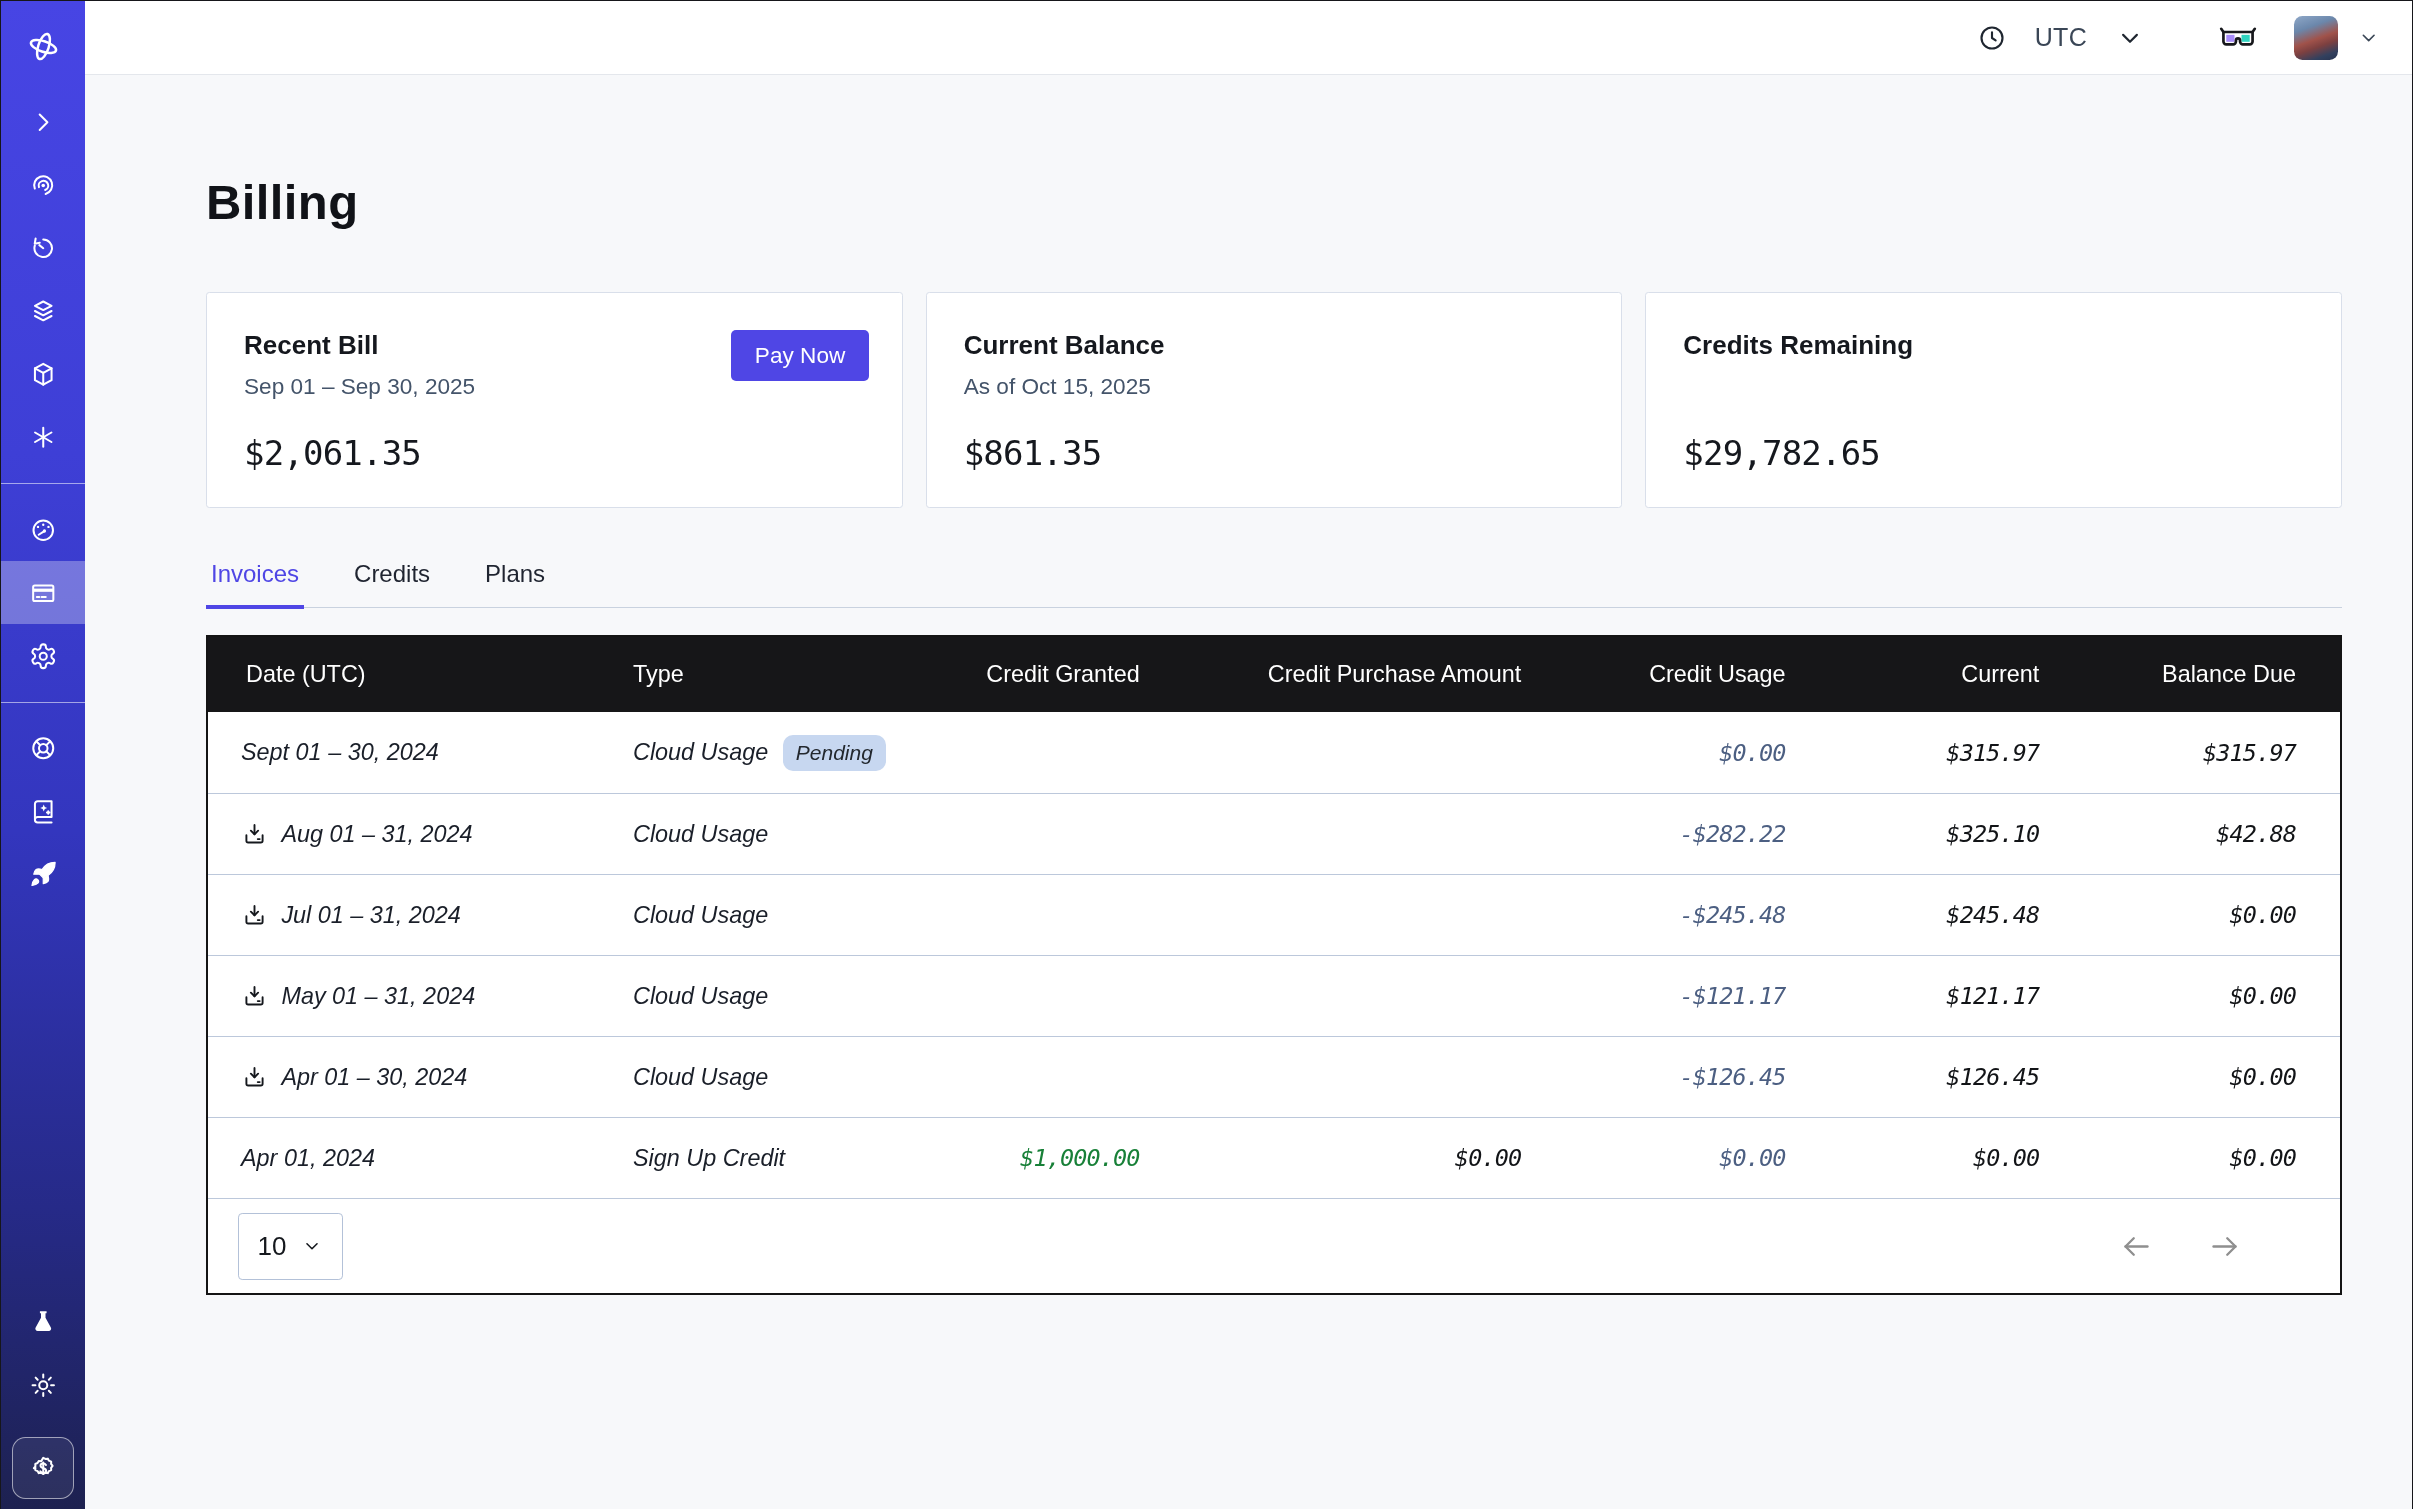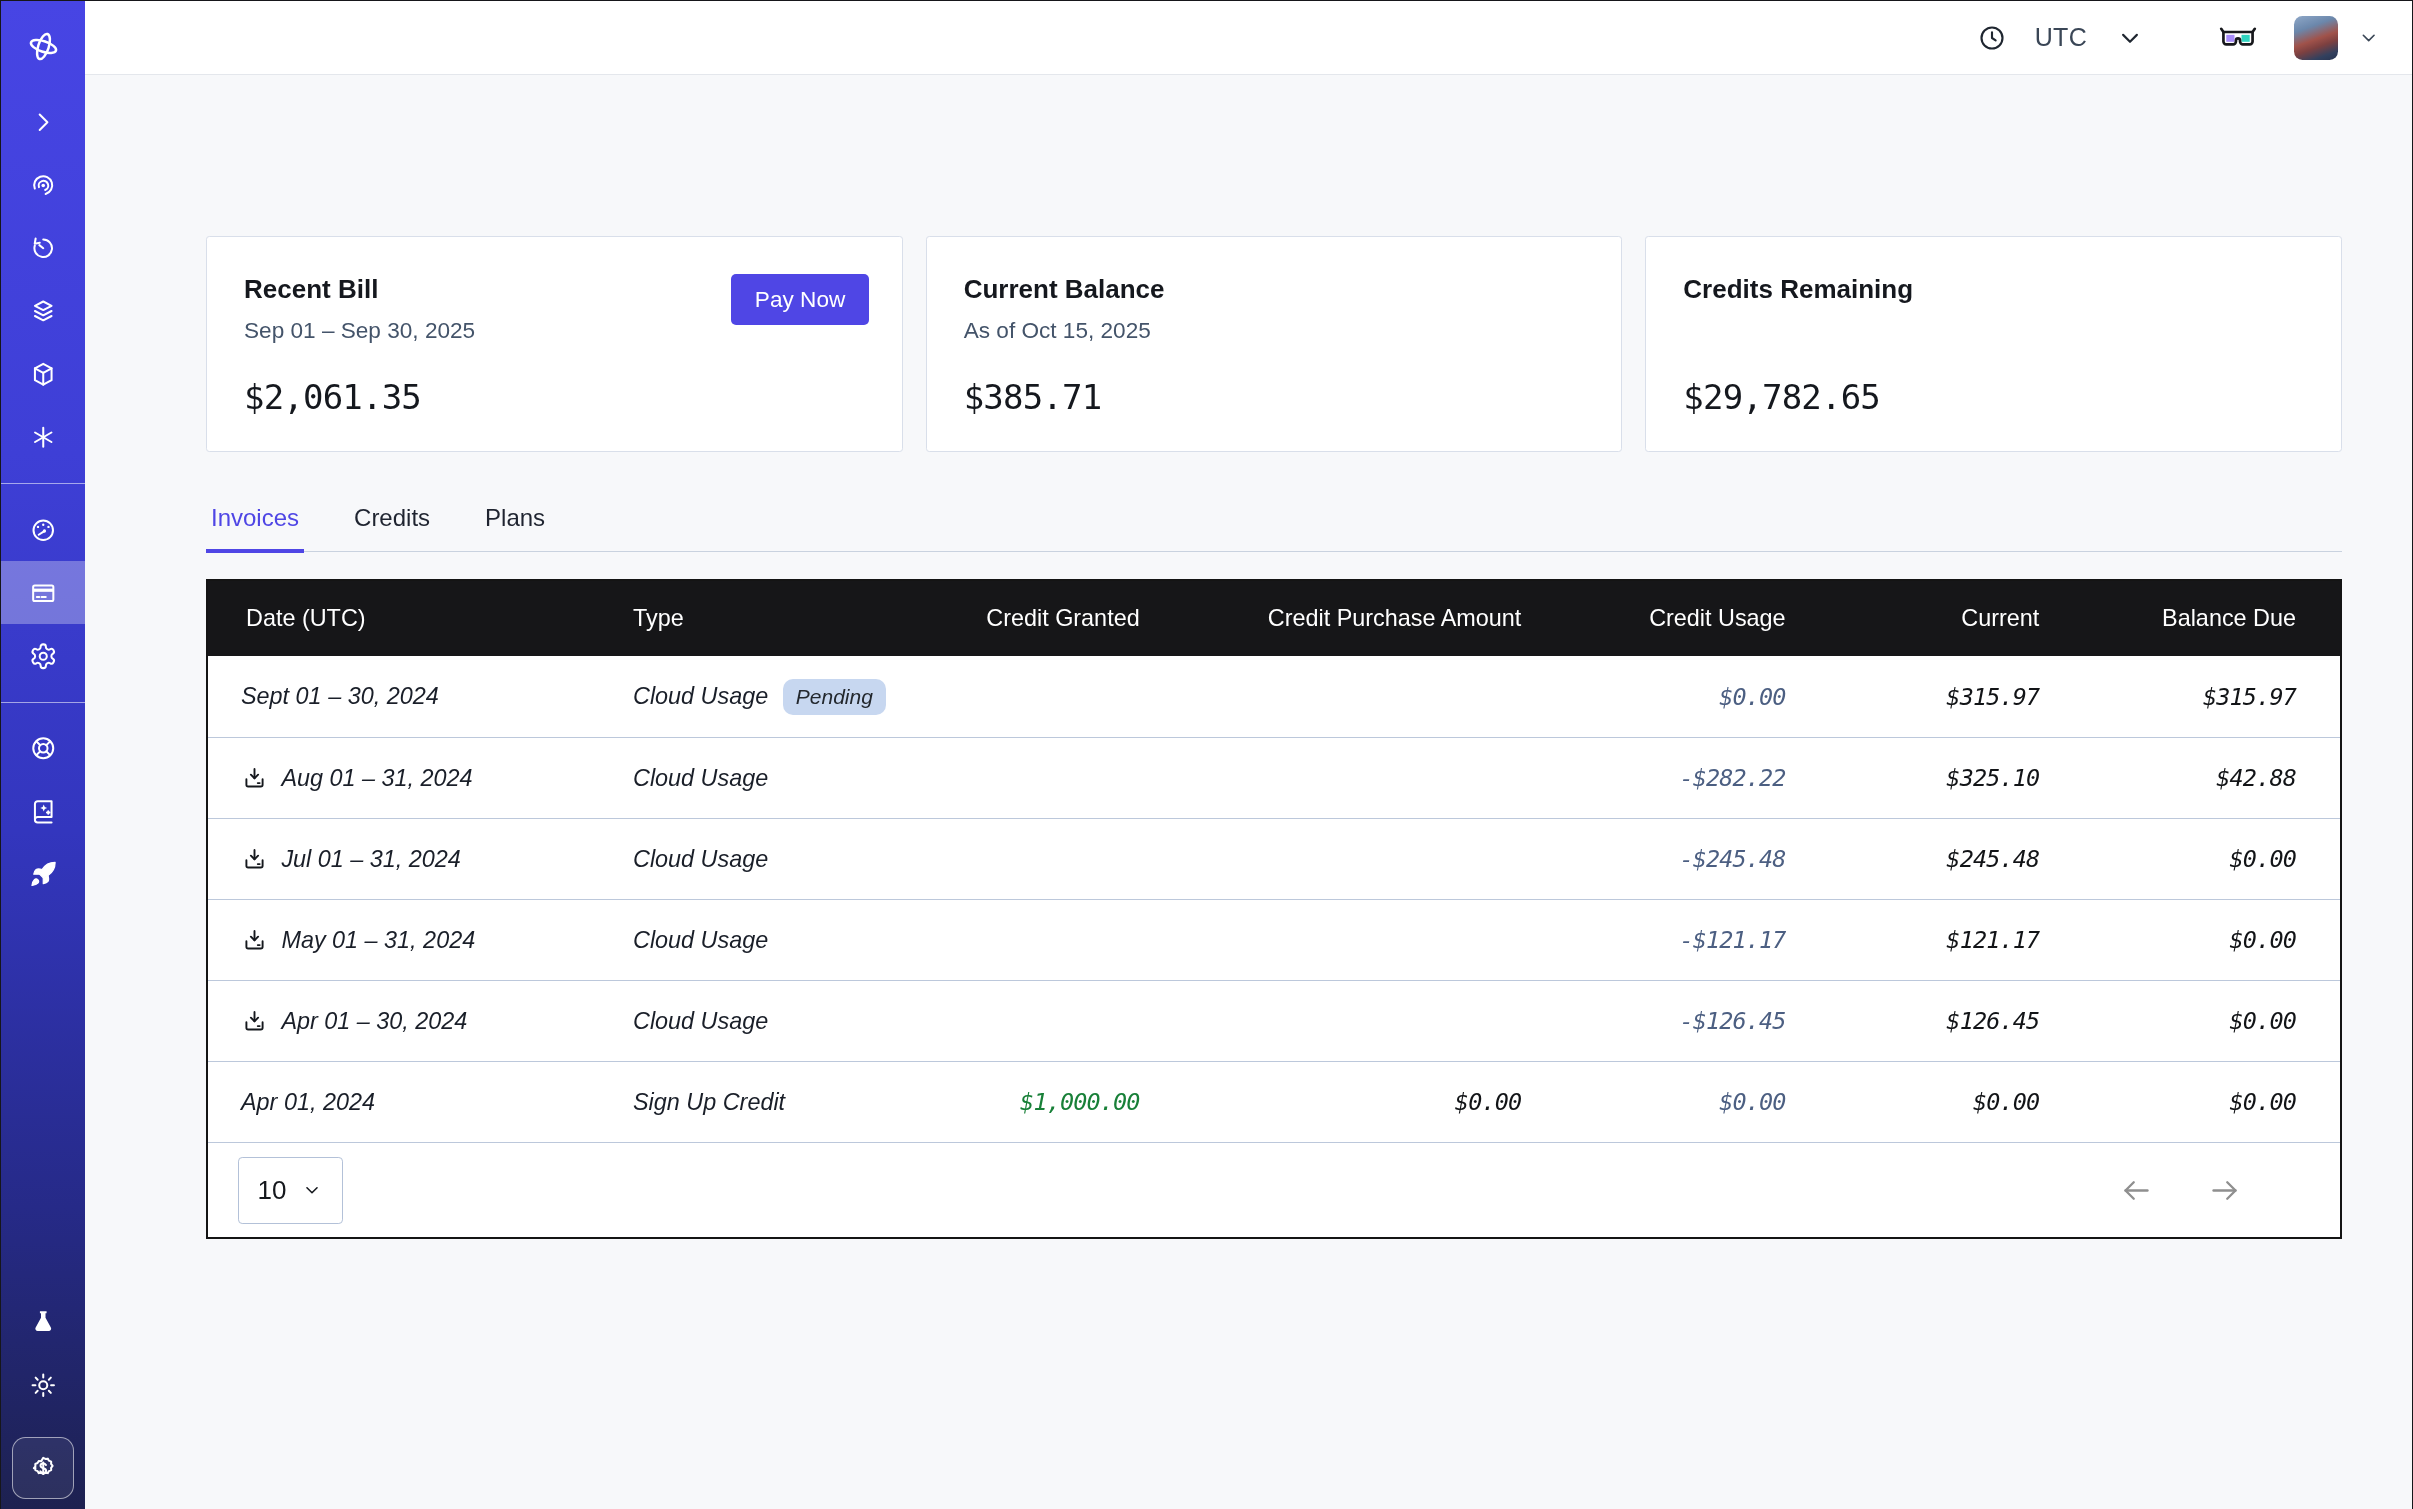--- a/index.html
+++ b/index.html
@@ -252,32 +252,33 @@
       </div>
       <div class="avatar"></div>
       <div class="user-chev">
         <svg class="icn chev" viewBox="0 0 24 24" fill="none" stroke="currentColor" stroke-width="1.7" stroke-linecap="round" stroke-linejoin="round">
             <path d="m6.5 9.5 5.5 5.5 5.5-5.5"></path>
           </svg>
       </div>
     </header>
 
     <div class="content">
+      <h1 class="page-title">Billing</h1>
 
       <div class="cards">
         <div class="card">
           <div class="card-title">Recent Bill</div>
           <div class="card-sub">Sep 01 – Sep 30, 2025</div>
           <div class="card-amount">$2,061.35</div>
           <button class="pay-btn">Pay Now</button>
         </div>
         <div class="card">
           <div class="card-title">Current Balance</div>
           <div class="card-sub">As of Oct 15, 2025</div>
-          <div class="card-amount">$385.71</div>
+          <div class="card-amount">$861.35</div>
         </div>
         <div class="card">
           <div class="card-title">Credits Remaining</div>
           <div class="card-sub"></div>
           <div class="card-amount">$29,782.65</div>
         </div>
       </div>
 
       <div class="tabs" id="tabs">
           <div class="tab active">Invoices</div>

